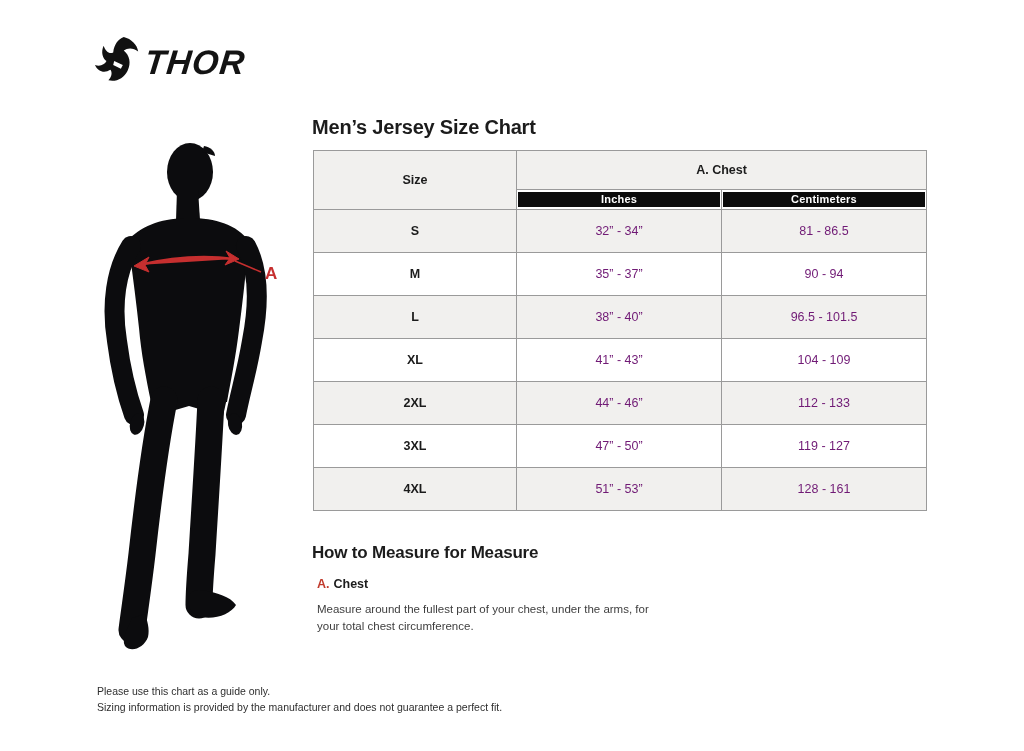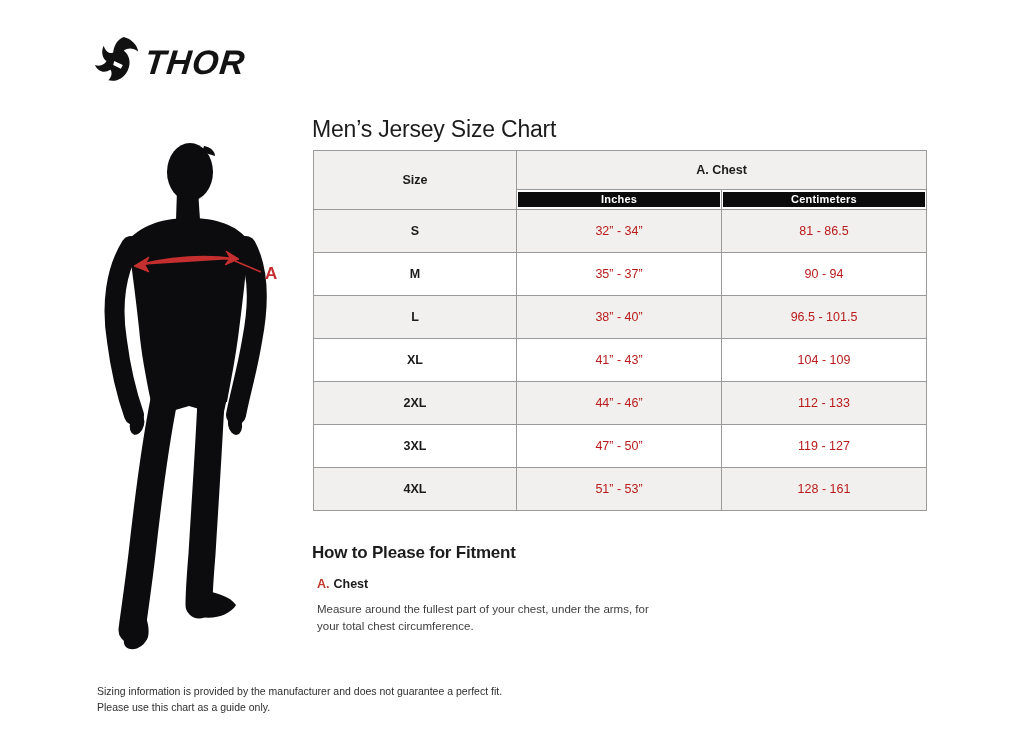--- a/index.html
+++ b/index.html
@@ -21,40 +21,40 @@
     transform:skewX(-6deg); line-height:1;
   }
 
   
   .figure-wrap { position:absolute; left:88px; top:128px; width:225px; height:545px; }
   .figure-wrap svg { display:block; }
 
   
   .chart-title {
     position:absolute; left:312px; top:116px;
-    font-size:23px; font-weight:400; color:#1c1c1c; letter-spacing:-0.2px;
+    font-size:20px; font-weight:700; color:#1c1c1c; letter-spacing:-0.2px;
   }
 
   table.size-table {
     position:absolute; left:313px; top:150px;
     width:613px; border-collapse:collapse; table-layout:fixed;padding-left:38px;
   }
   .size-table th, .size-table td {
     border:1px solid #9a9a9a; text-align:center; vertical-align:middle;
     font-size:12.5px;
   }
   .size-table .hdr { background:#f1f0ee; font-weight:700; color:#1c1c1c; }
   .size-table .group-hdr { height:39px; }
   .size-table .bar-cell { background:#ffffff; padding:2px 1px; height:19px;text-align:center; }
   .size-table .bar {
     background:#0b0b0b; color:#ffffff;
     font-size:11px; font-weight:700; letter-spacing:0.2px;
     height:15px; line-height:15px;
   }
-  .size-table tbody td { height:43px; color:#b91c1c; }
+  .size-table tbody td { height:43px; color:#701a75; }
   .size-table tbody td.size-col { font-weight:700; color:#1b1b1b; }
   .size-table tbody tr.alt td { background:#f1f0ee; }
   .size-table tbody tr:not(.alt) td { background:#ffffff; }
 
   
   .howto { position:absolute; left:312px; top:543px; width:420px; }
   .howto-title { font-size:17px; font-weight:700; color:#1c1c1c; letter-spacing:-0.2px; }
   .measure-item { margin-top:14px; margin-left:5px; }
   .measure-head { font-size:12.5px; font-weight:700; }
   .measure-key { color:#c0392b; }
@@ -171,28 +171,28 @@
       </tr>
       <tr class="alt">
         <td class="size-col">4XL</td>
         <td>51” - 53”</td>
         <td>128 - 161</td>
       </tr>
     </tbody>
   </table>
 
   <div class="howto">
-    <div class="howto-title">How to Please for Fitment</div>
+    <div class="howto-title">How to Measure for Measure</div>
     <div class="measure-item">
       <div class="measure-head">
         <span class="measure-key">A.</span><span class="measure-name">Chest</span>
       </div>
       <div class="measure-desc">Measure around the fullest part of your chest, under the arms, for your total chest circumference.</div>
     </div>
   </div>
 
 
   <div class="footer">
+    <div>Please use this chart as a guide only.</div>
     <div>Sizing information is provided by the manufacturer and does not guarantee a perfect fit.</div>
-    <div>Please use this chart as a guide only.</div>
   </div>
 
 </div>
 
 </body></html>

